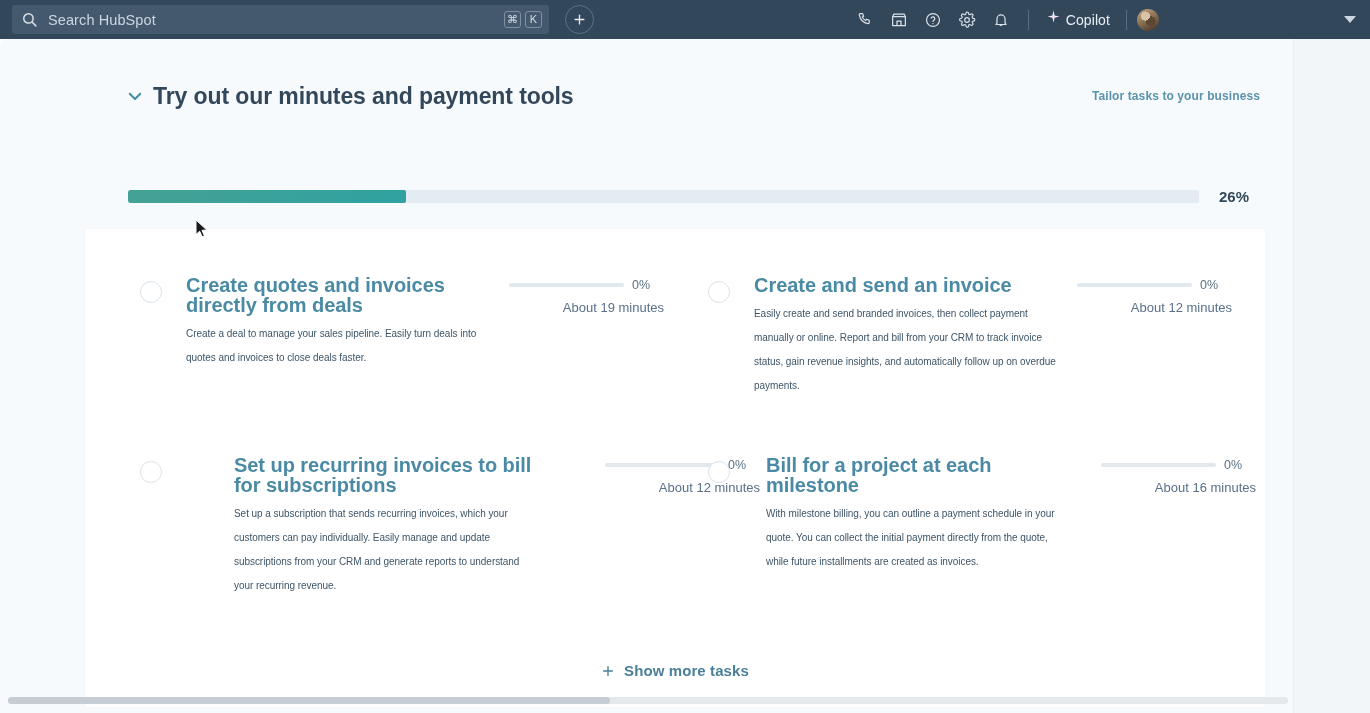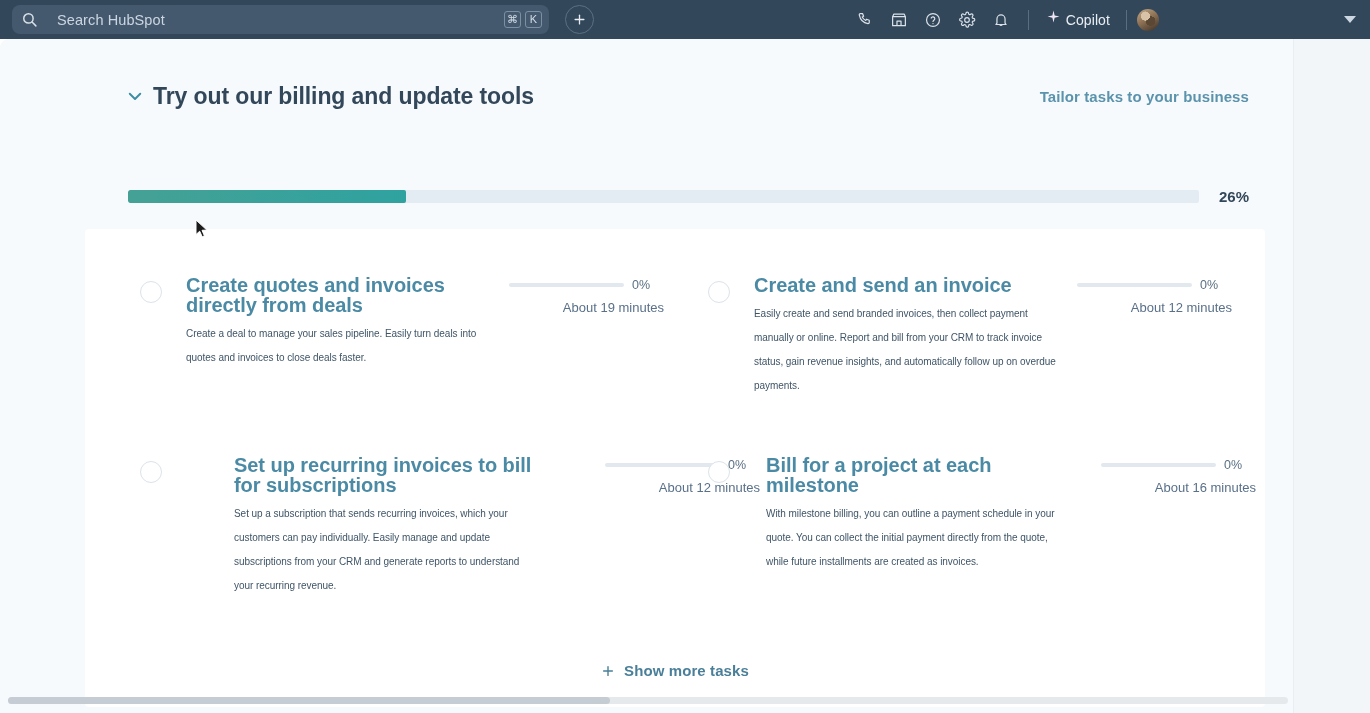--- a/index.html
+++ b/index.html
@@ -24,26 +24,25 @@
     z-index: 30;
   }
 
   .search-wrap {
     position: absolute;
     left: 12px;
     top: 5px;
     width: 537px;
     height: 29px;
     background: #45596e;
-    border-radius: 8px;
+    border-radius: 3px;
     display: flex;
     align-items: center;
     padding: 0 7px 0 9px;
     cursor: text;
-    gap: 9px;
   }
   .search-icon { width: 17px; height: 17px; flex: 0 0 17px; opacity: .92; }
   .search-icon svg { display: block; }
   .search-input-text {
     flex: 1 1 auto;
     margin-left: 10px;
     color: #cbd6e2;
     font-size: 14.5px;
     letter-spacing: .1px;
     white-space: nowrap;
@@ -167,22 +166,22 @@
   .sec-title {
     position: absolute;
     left: 153px;
     font-size: 23px;
     font-weight: 700;
     color: #33475b;
     letter-spacing: -.1px;
   }
   .tailor-link {
     position: absolute;
-    right: 44px;
-    font-size: 15px;
+    right: 33px;
+    font-size: 12px;
     font-weight: 700;
     color: #5b93ad;
     cursor: pointer;
     letter-spacing: .1px;
   }
 
   
   .progress-row {
     position: absolute;
     left: 128px; top: 147px;
@@ -413,21 +412,21 @@
 
 <div class="page">
   <div class="page-inner">
 
     <div class="sec-header">
       <span class="chevron-toggle">
         <svg viewBox="0 0 24 24" width="18" height="18" fill="none" stroke="#3e8ea3" stroke-width="2.6" stroke-linecap="round" stroke-linejoin="round">
           <polyline points="5,9 12,16 19,9"></polyline>
         </svg>
       </span>
-      <span class="sec-title">Try out our billing and update tools</span>
+      <span class="sec-title">Try out our minutes and payment tools</span>
       <span class="tailor-link">Tailor tasks to your business</span>
     </div>
 
     <div class="progress-row">
       <div class="progress-track">
         <div class="progress-fill" style="width: 26%;"></div>
       </div>
       <span class="progress-pct">26%</span>
     </div>
 

